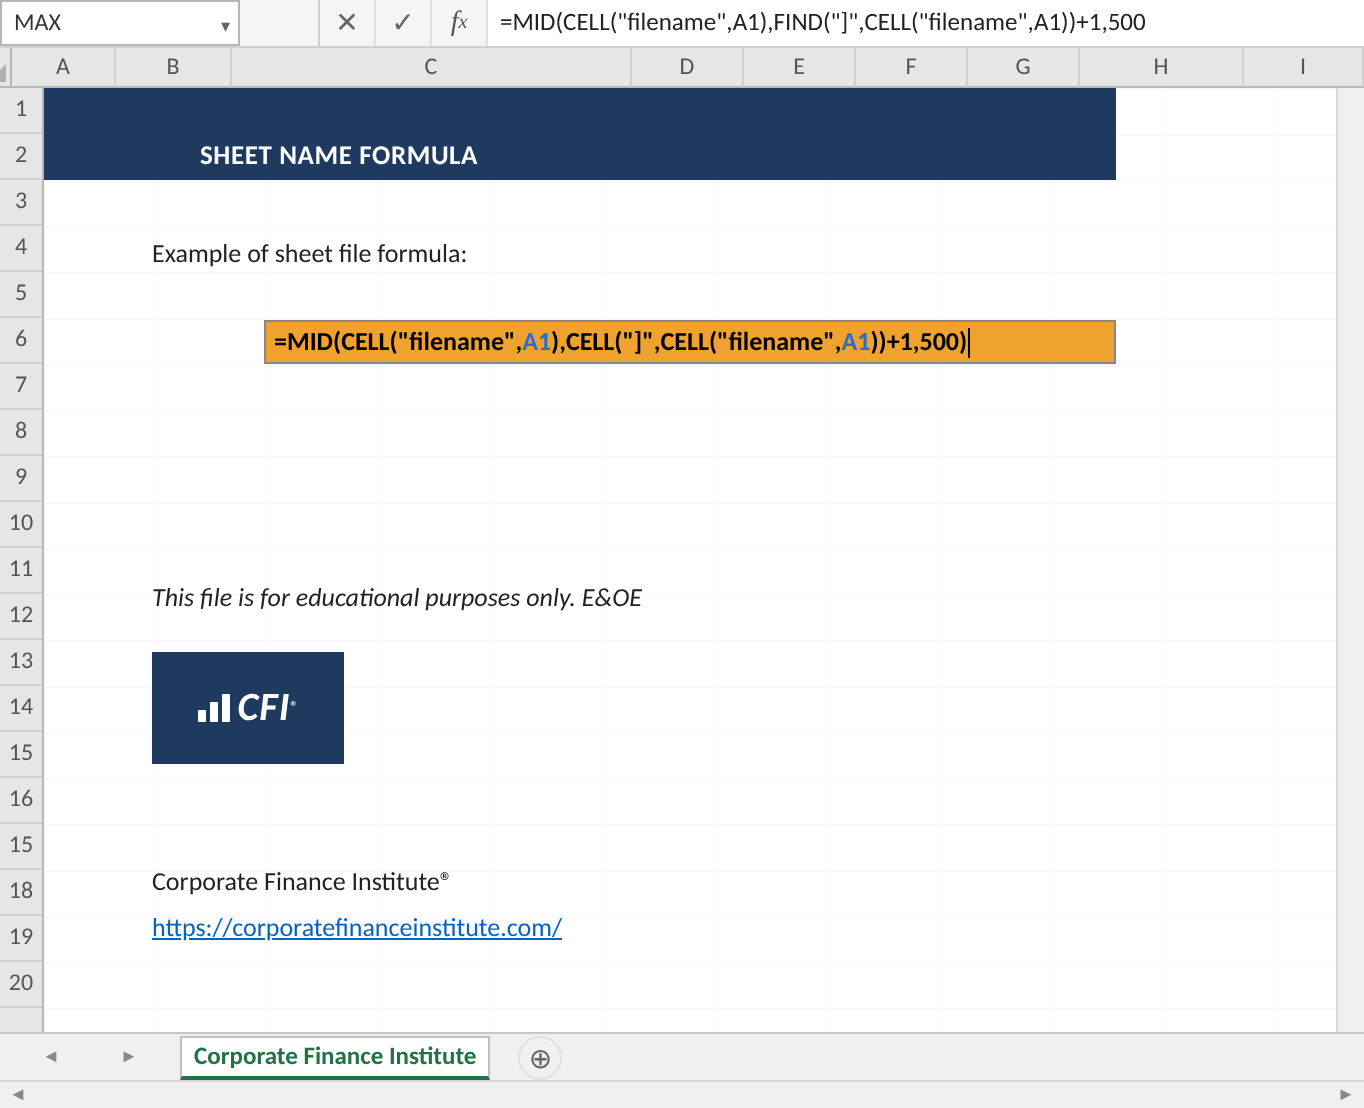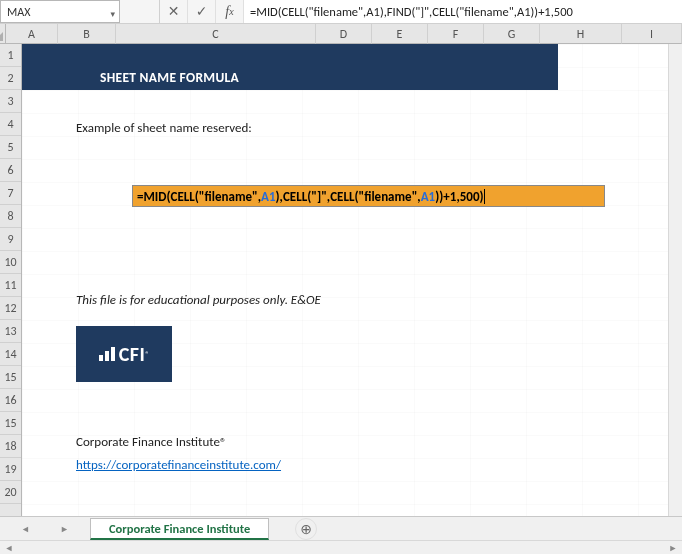--- a/index.html
+++ b/index.html
@@ -176,30 +176,29 @@
   font-size: 13px;
   color: #222;
 }
 
 
 .formula-cell {
   position: absolute;
   left: 110px;
   top: 116px;
   height: 22px;
-  width: 473px;
+  width: 426px;
   background: #f0a22e;
   border: 1px solid #888;
   display: flex;
   align-items: center;
   padding: 0 4px;
   font-size: 13px;
   font-weight: bold;
   white-space: nowrap;
-  margin-top: 25px;
 }
 .formula-cell .tok-fn { color: #000; }
 .formula-cell .tok-paren1 { color: #000; }
 .formula-cell .tok-str { color: #000; }
 .formula-cell .tok-ref { color: #2a6cd6; }
 .formula-cell .tok-num { color: #000; }
 .formula-cell .cursor { display:inline-block; width:1px; height:15px; background:#000; vertical-align:middle; }
 
 
 .colA-left-border {
@@ -224,21 +223,21 @@
   width:96px; height:56px;
   background:#1f3a5f;
   display:flex; align-items:center; justify-content:center;
   color:#fff;
 }
 .cfi-logo .bars { display:inline-flex; align-items:flex-end; gap:2px; margin-right:4px;}
 .cfi-logo .bars span { width:4px; background:#fff; display:inline-block;}
 .cfi-logo .bars span:nth-child(1){height:6px;}
 .cfi-logo .bars span:nth-child(2){height:10px;}
 .cfi-logo .bars span:nth-child(3){height:14px;}
-.cfi-logo .txt { font-size:20px; font-weight:bold; letter-spacing:0.5px;}
+.cfi-logo .txt { font-size:20px; font-weight:bold; letter-spacing:0.5px;font-style:italic;}
 .cfi-logo .reg { font-size:8px; vertical-align:top; }
 
 .cfi-name {
   position:absolute;
   left:54px; top:390px;
   font-size:13px; color:#222;
 }
 .cfi-link {
   position:absolute;
   left:54px; top:413px;
@@ -259,29 +258,29 @@
   align-items:flex-end;
 }
 .tab-nav {
   width:90px; height:100%;
   display:flex; align-items:center; justify-content:space-around;
   padding:0 6px;
   color:#888; font-size:9px;
 }
 .sheet-tab {
   height:22px;
-  padding:0 18px;
+  padding:0 6px;
   background:#fff;
   border:1px solid #bfbfbf;
   border-bottom:2px solid #217346;
   display:flex; align-items:center;
   font-size:12.5px;
   font-weight:bold;
   color:#217346;
-  margin-right:20px;
+  margin-right:8px;
 }
 .add-sheet {
   width:22px; height:22px;
   display:flex; align-items:center; justify-content:center;
   color:#666; font-size:14px;
   border:1px solid #e0e0e0;
   border-radius:50%;
   margin-left:6px;
 }
 
@@ -356,21 +355,21 @@
   </div>
 
   <div class="cells">
 
     <div class="colA-left-border"></div>
 
     <div class="darkband">
       <div class="title">SHEET NAME FORMULA</div>
     </div>
 
-    <div class="example-label">Example of sheet name reserved:</div>
+    <div class="example-label">Example of sheet file formula:</div>
 
     <div class="formula-cell">
       <span class="tok-fn">=MID</span>
         <span class="tok-paren1">(</span>
         <span class="tok-fn">CELL</span>
         <span class="tok-paren1">(</span>
         <span class="tok-str">"filename"</span>
         <span>,</span>
         <span class="tok-ref">A1</span>
         <span class="tok-paren1">)</span>

